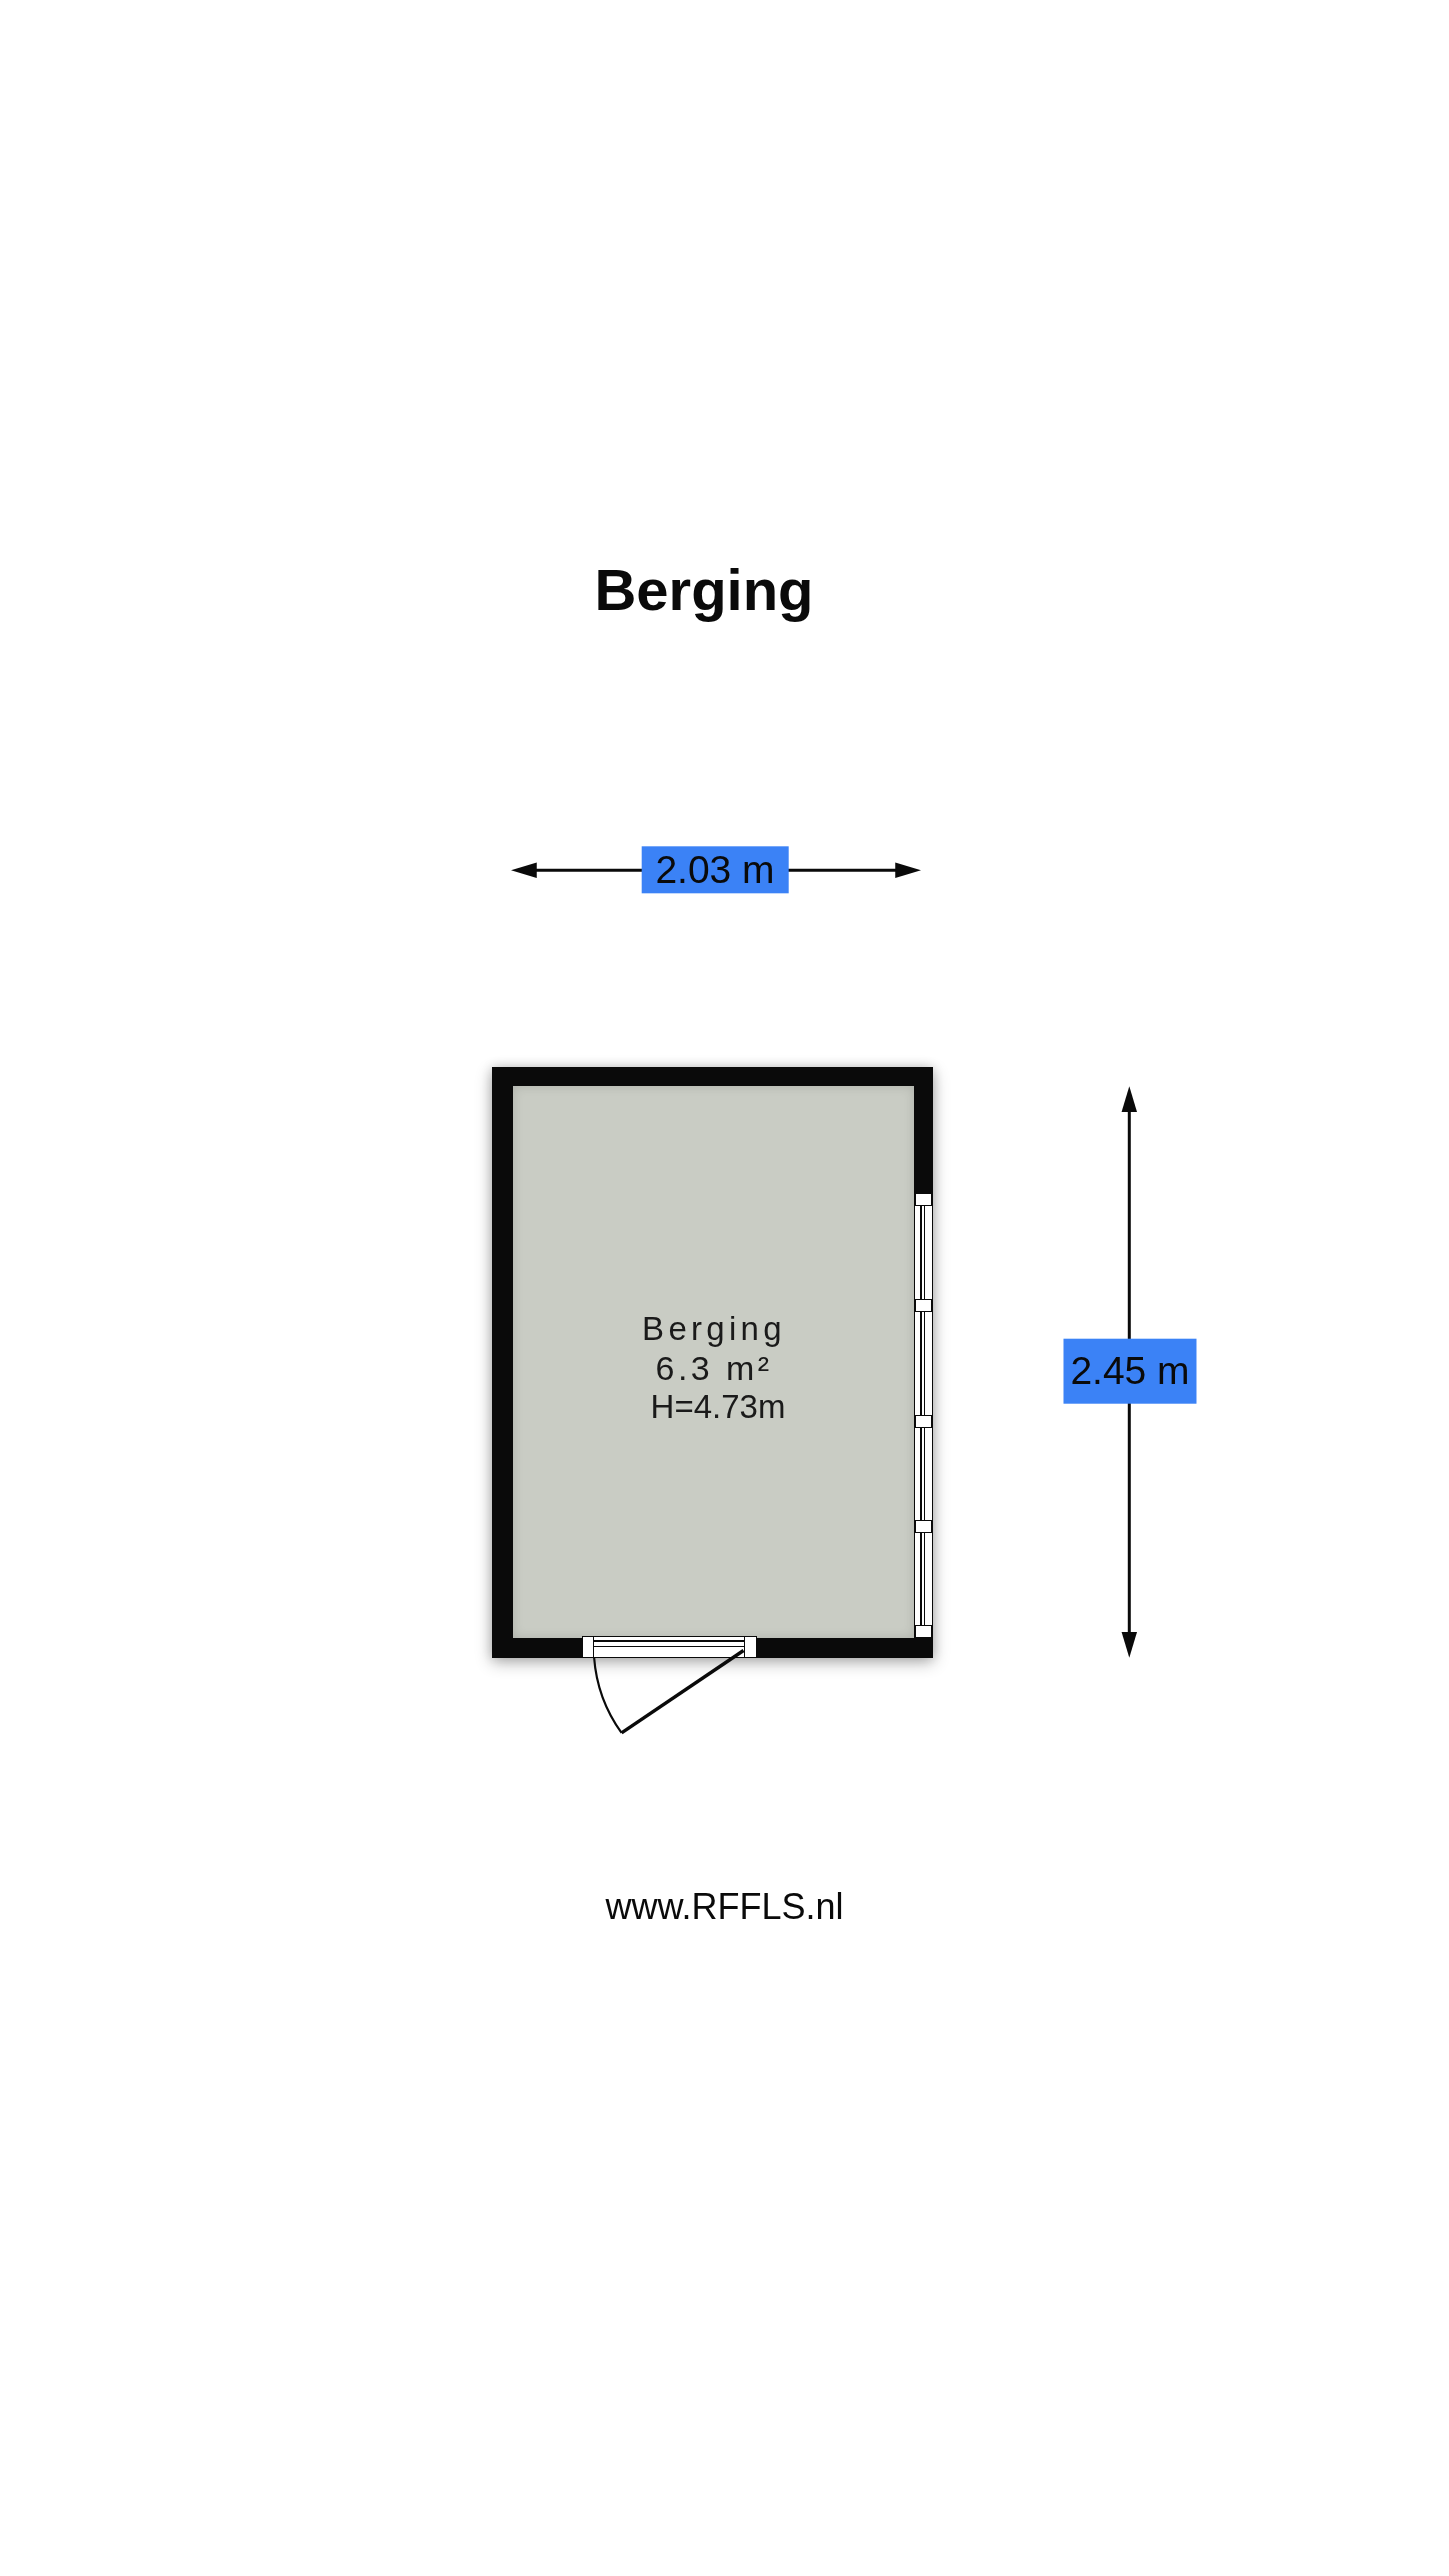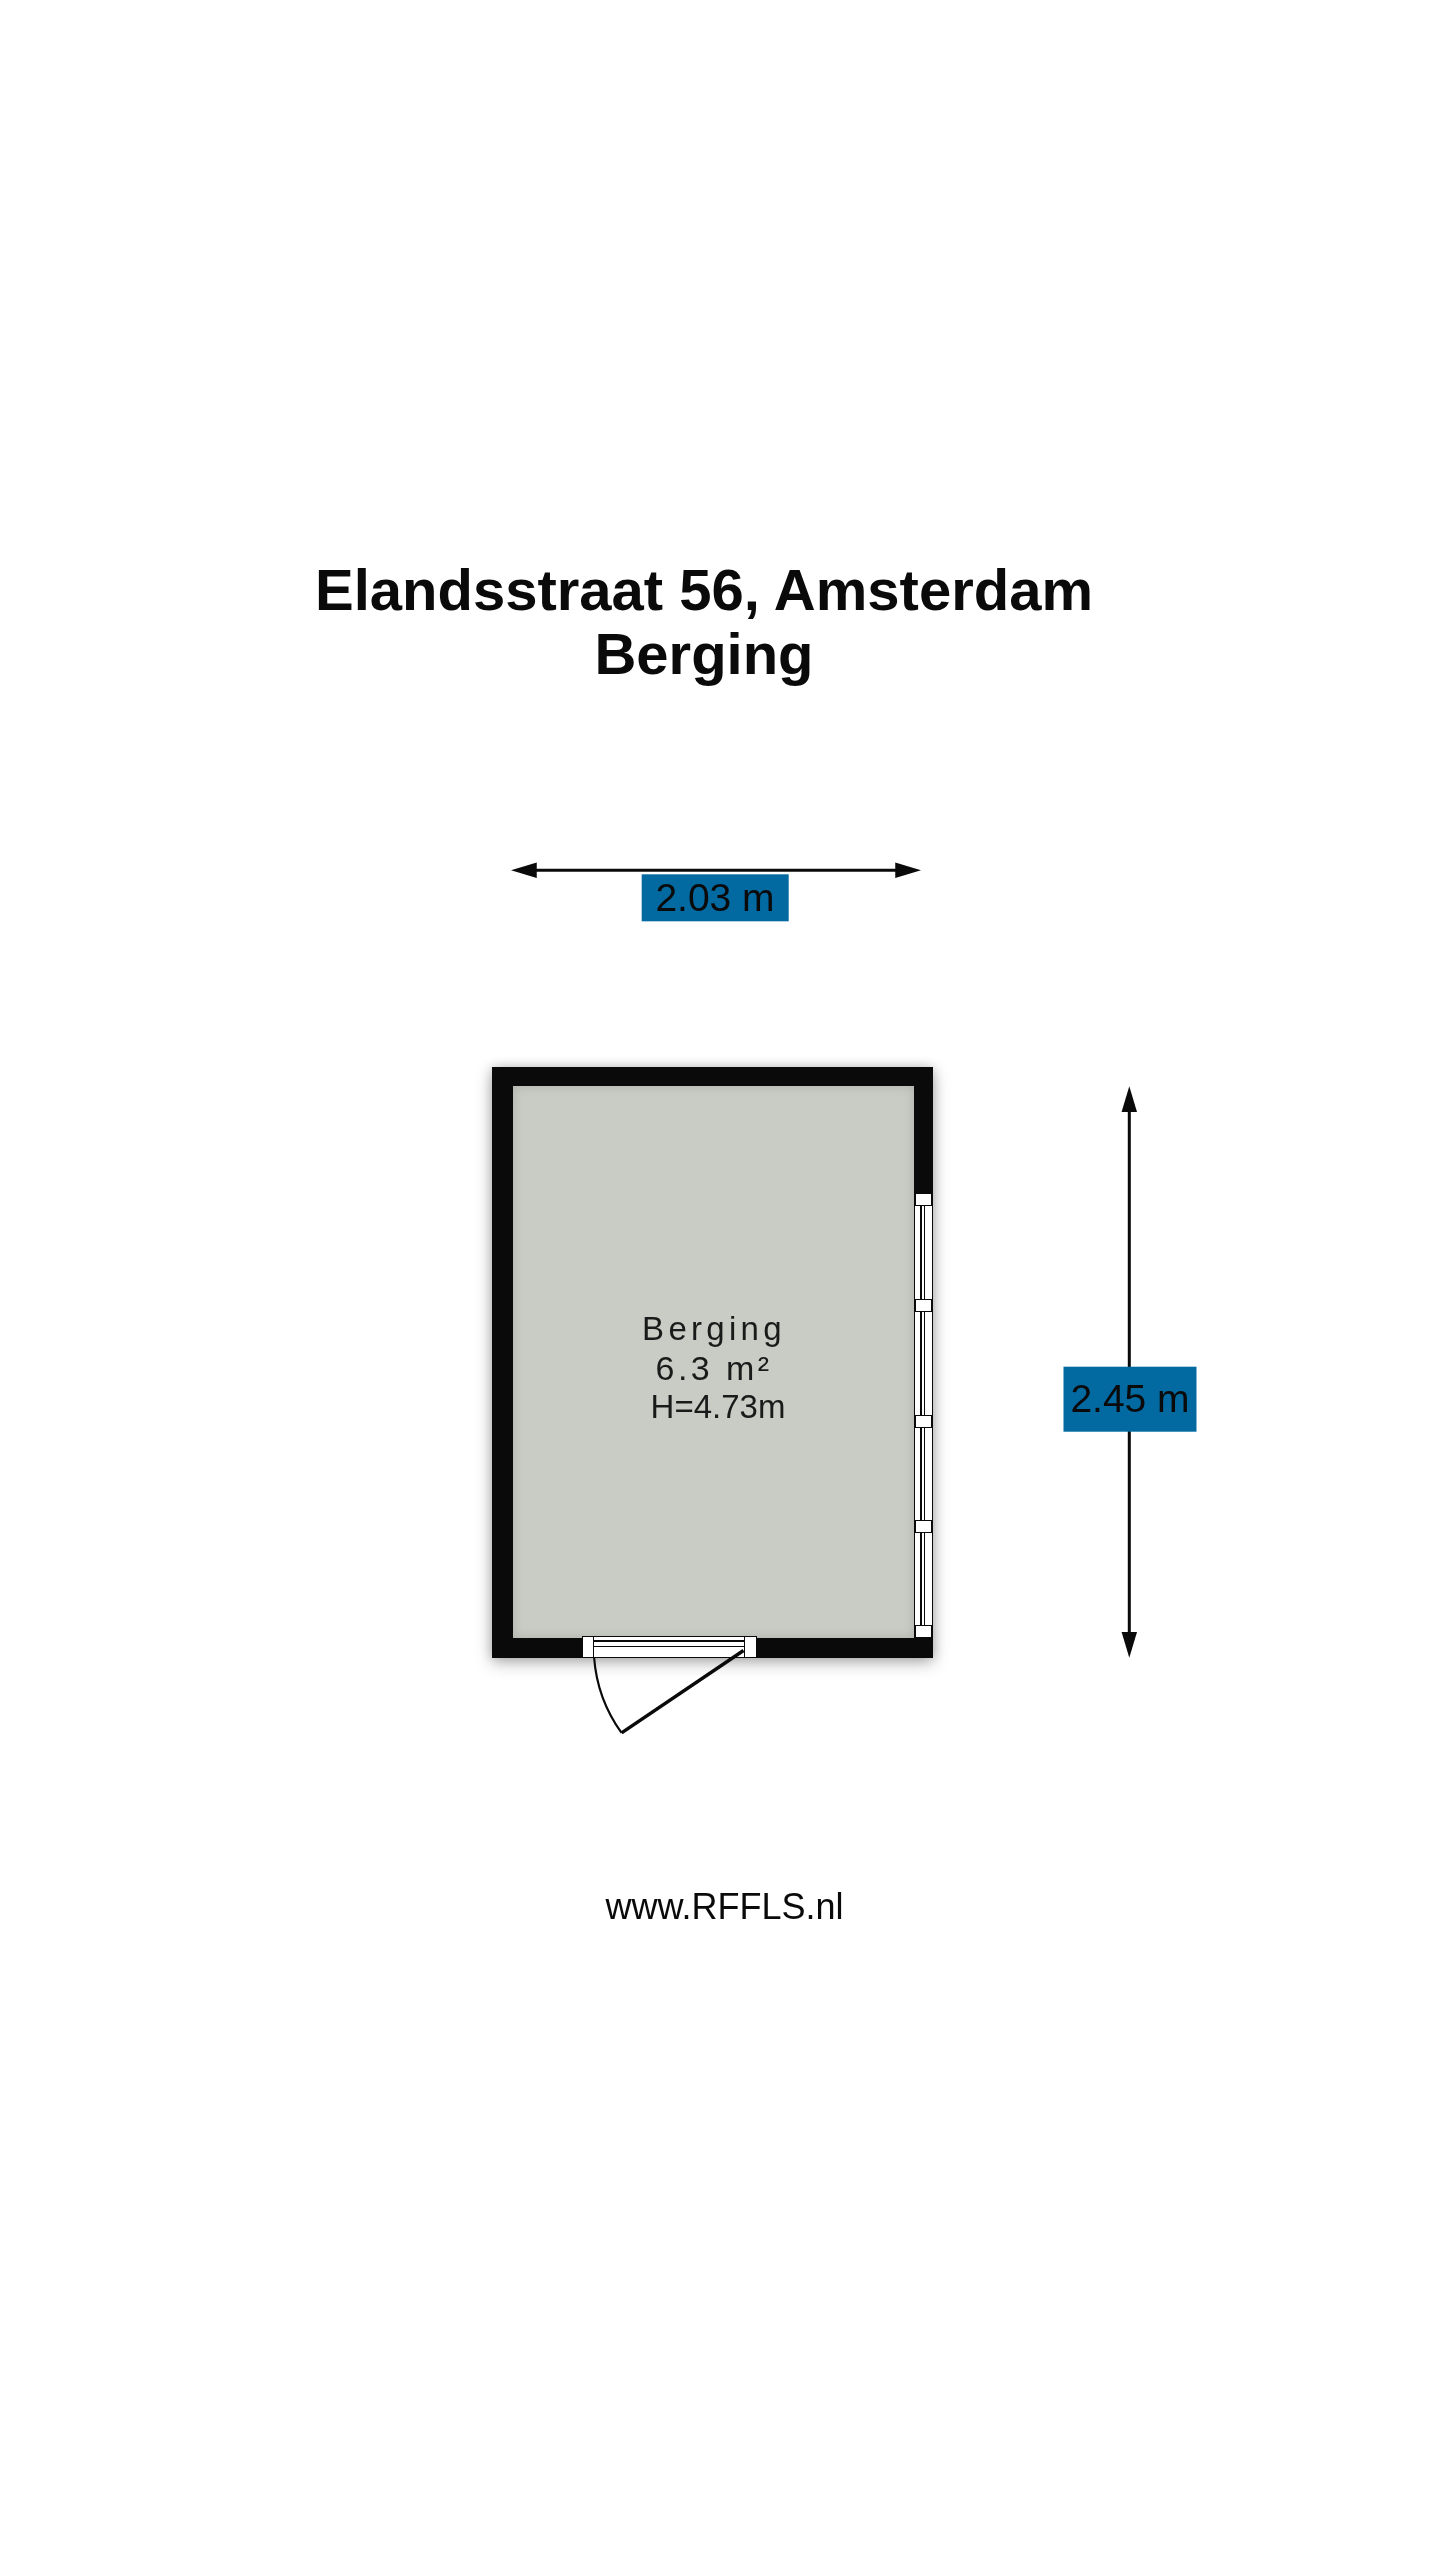--- a/index.html
+++ b/index.html
@@ -28,25 +28,24 @@
   }
 
   
   .dim-svg { position: absolute; overflow: visible; }
   .dim-svg line { stroke: #0a0a0a; stroke-width: 3.5; }
   .dim-svg polygon { fill: #0a0a0a; }
 
   .dim-label {
     position: absolute;
     transform: translate(-50%, -50%);
-    background: #0369a1;
+    background: #3b82f6;
     font-size: 39px;
     color: #0a0a0a;
     white-space: nowrap;
-    margin-top: 28px;
   }
   .dim-label.horizontal { padding: 1.7px 13.7px; }
   .dim-label.vertical   { padding: 10.3px 6.9px; }
 
   
   .plan-outer {
     position: absolute;
     left: 492px;
     top: 1067px;
     width: 441px;
@@ -154,21 +153,20 @@
     line-height: 45px;
     color: #0a0a0a;
   }
 </style>
 </head>
 <body>
 
 <div class="page">
 
   <div class="title-block">
-    <div>Elandsstraat 56, Amsterdam</div>
     <div>Berging</div>
   </div>
 
   <svg class="dim-svg" style="left:511px; top:860px;" width="410" height="20.6" viewBox="0 0 478 24">
     <line x1="26" y1="12" x2="452" y2="12"></line>
     <polygon points="0,12 30,3 30,21"></polygon>
     <polygon points="478,12 448,3 448,21"></polygon>
   </svg>
   <div class="dim-label horizontal" style="left:715px; top:870px;">2.03 m</div>
 

